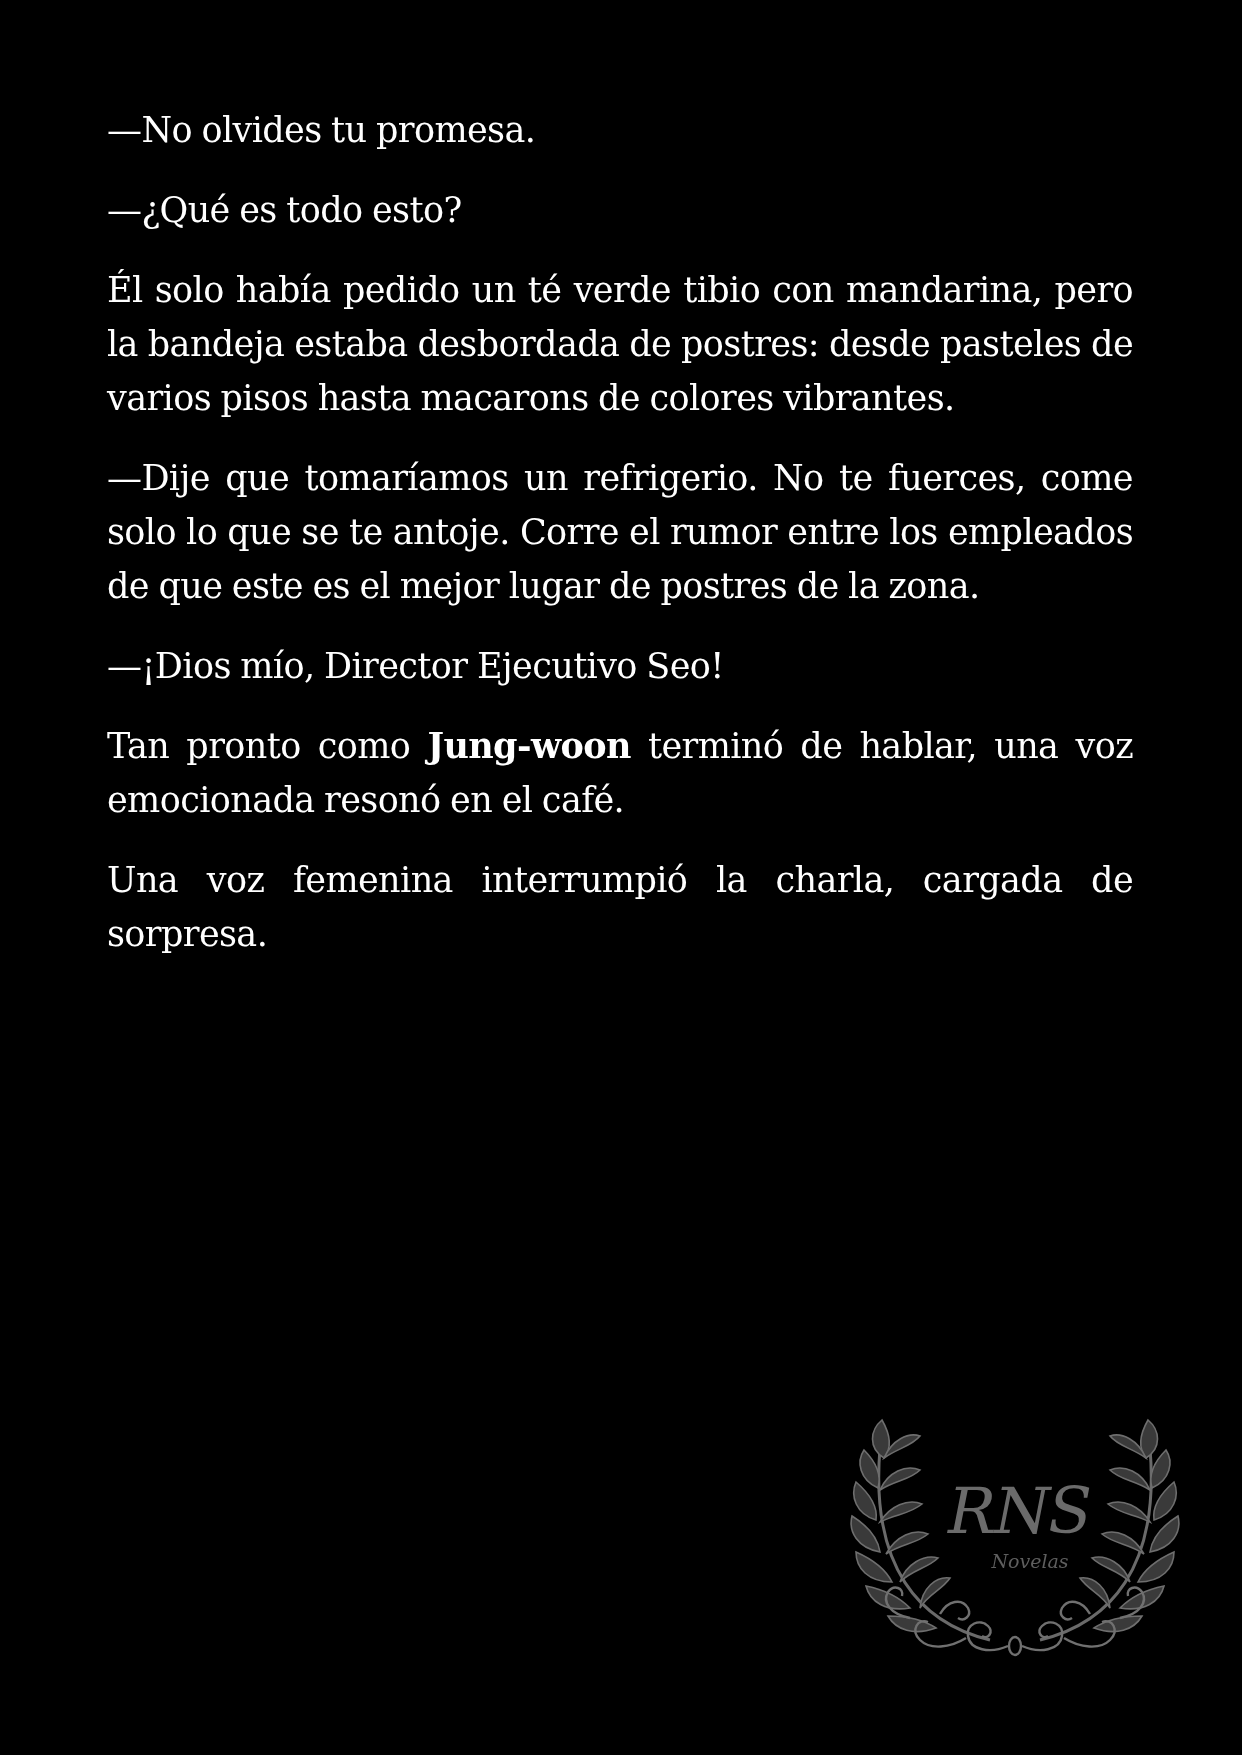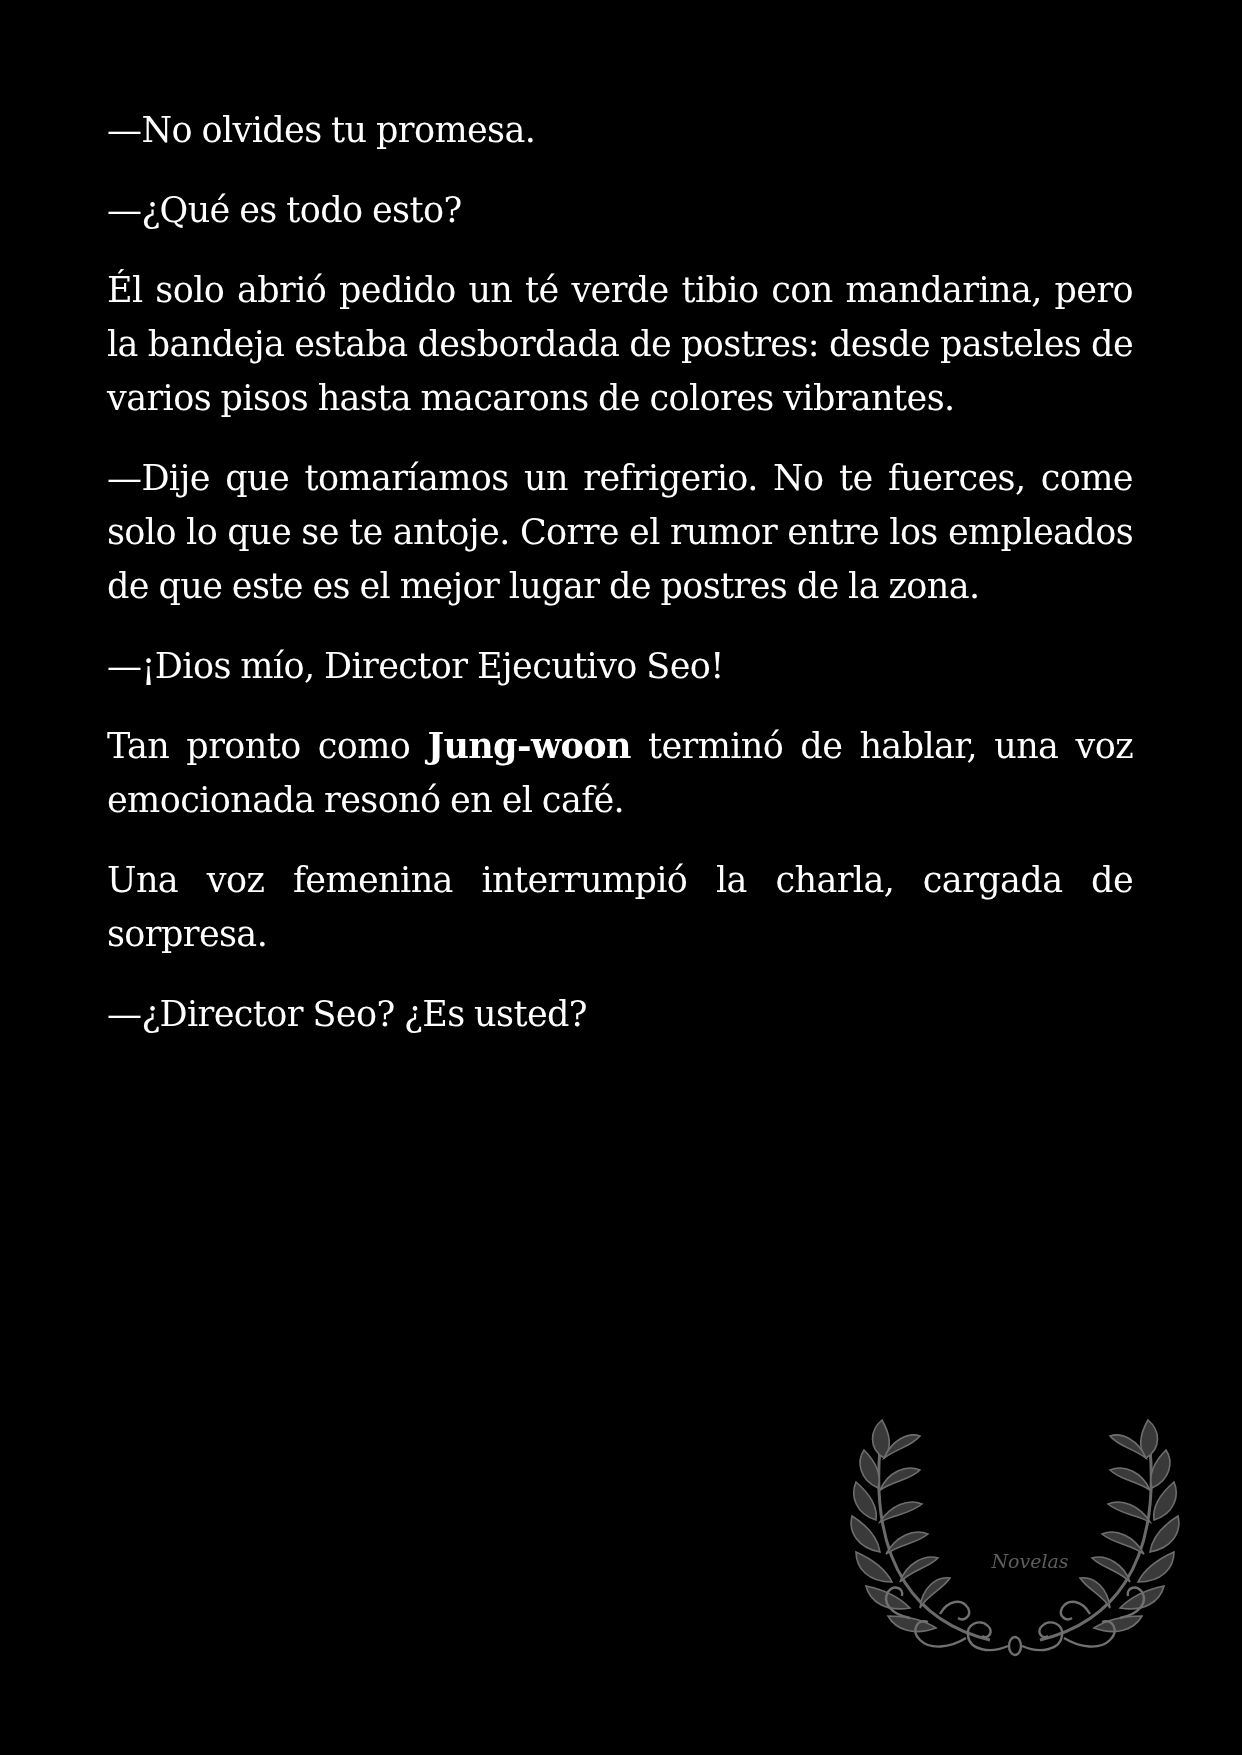--- a/index.html
+++ b/index.html
@@ -83,26 +83,25 @@
     }
   </style>
 </head>
 <body>
 
 <div class="page">
 
   <div class="text-column">
     <p>—No olvides tu promesa.</p>
     <p>—¿Qué es todo esto?</p>
-    <p>Él solo abrió pedido un té verde tibio con mandarina, pero la bandeja estaba desbordada de postres: desde pasteles de varios pisos hasta macarons de colores vibrantes.</p>
+    <p>Él solo había pedido un té verde tibio con mandarina, pero la bandeja estaba desbordada de postres: desde pasteles de varios pisos hasta macarons de colores vibrantes.</p>
     <p>—Dije que tomaríamos un refrigerio. No te fuerces, come solo lo que se te antoje. Corre el rumor entre los empleados de que este es el mejor lugar de postres de la zona.</p>
     <p>—¡Dios mío, Director Ejecutivo Seo!</p>
     <p><span>Tan pronto como </span><b>Jung-woon</b><span> terminó de hablar, una voz emocionada resonó en el café.</span></p>
     <p>Una voz femenina interrumpió la charla, cargada de sorpresa.</p>
-    <p>—¿Director Seo? ¿Es usted?</p>
   </div>
 
   <div class="watermark">
     <svg viewBox="0 0 350 262" xmlns="http://www.w3.org/2000/svg">
       <g fill="#3a3a3a" stroke="#6e6e6e" stroke-width="1.6">
 
         <path d="M150 222 C 80 205, 30 150, 40 30" fill="none" stroke="#6a6a6a" stroke-width="3"></path>
 
         <path d="M44 40 C 28 30, 30 12, 42 2 C 50 16, 52 30, 44 40 Z"></path>
         <path d="M44 40 C 58 30, 72 28, 80 18 C 68 14, 52 22, 44 40 Z"></path>
@@ -140,16 +139,17 @@
         <path d="M168 228 C 150 236, 130 232, 128 218 C 126 206, 140 200, 148 208 C 154 214, 148 222, 142 218"></path>
         <path d="M182 228 C 200 236, 220 232, 222 218 C 224 206, 210 200, 202 208 C 196 214, 202 222, 208 218"></path>
         <path d="M126 220 C 110 230, 90 232, 80 222 C 70 212, 78 200, 88 204"></path>
         <path d="M224 220 C 240 230, 260 232, 270 222 C 280 212, 272 200, 262 204"></path>
         <path d="M100 196 C 108 182, 122 180, 128 190 C 132 198, 124 204, 118 200"></path>
         <path d="M250 196 C 242 182, 228 180, 222 190 C 218 198, 226 204, 232 200"></path>
         <path d="M70 200 C 50 196, 42 184, 48 174 C 54 166, 64 170, 62 178"></path>
         <path d="M280 200 C 300 196, 308 184, 302 174 C 296 166, 286 170, 288 178"></path>
       </g>
     </svg>
+    <div class="wm-title">RNS</div>
     <div class="wm-sub">Novelas</div>
   </div>
 
 </div>
 
 </body></html>

